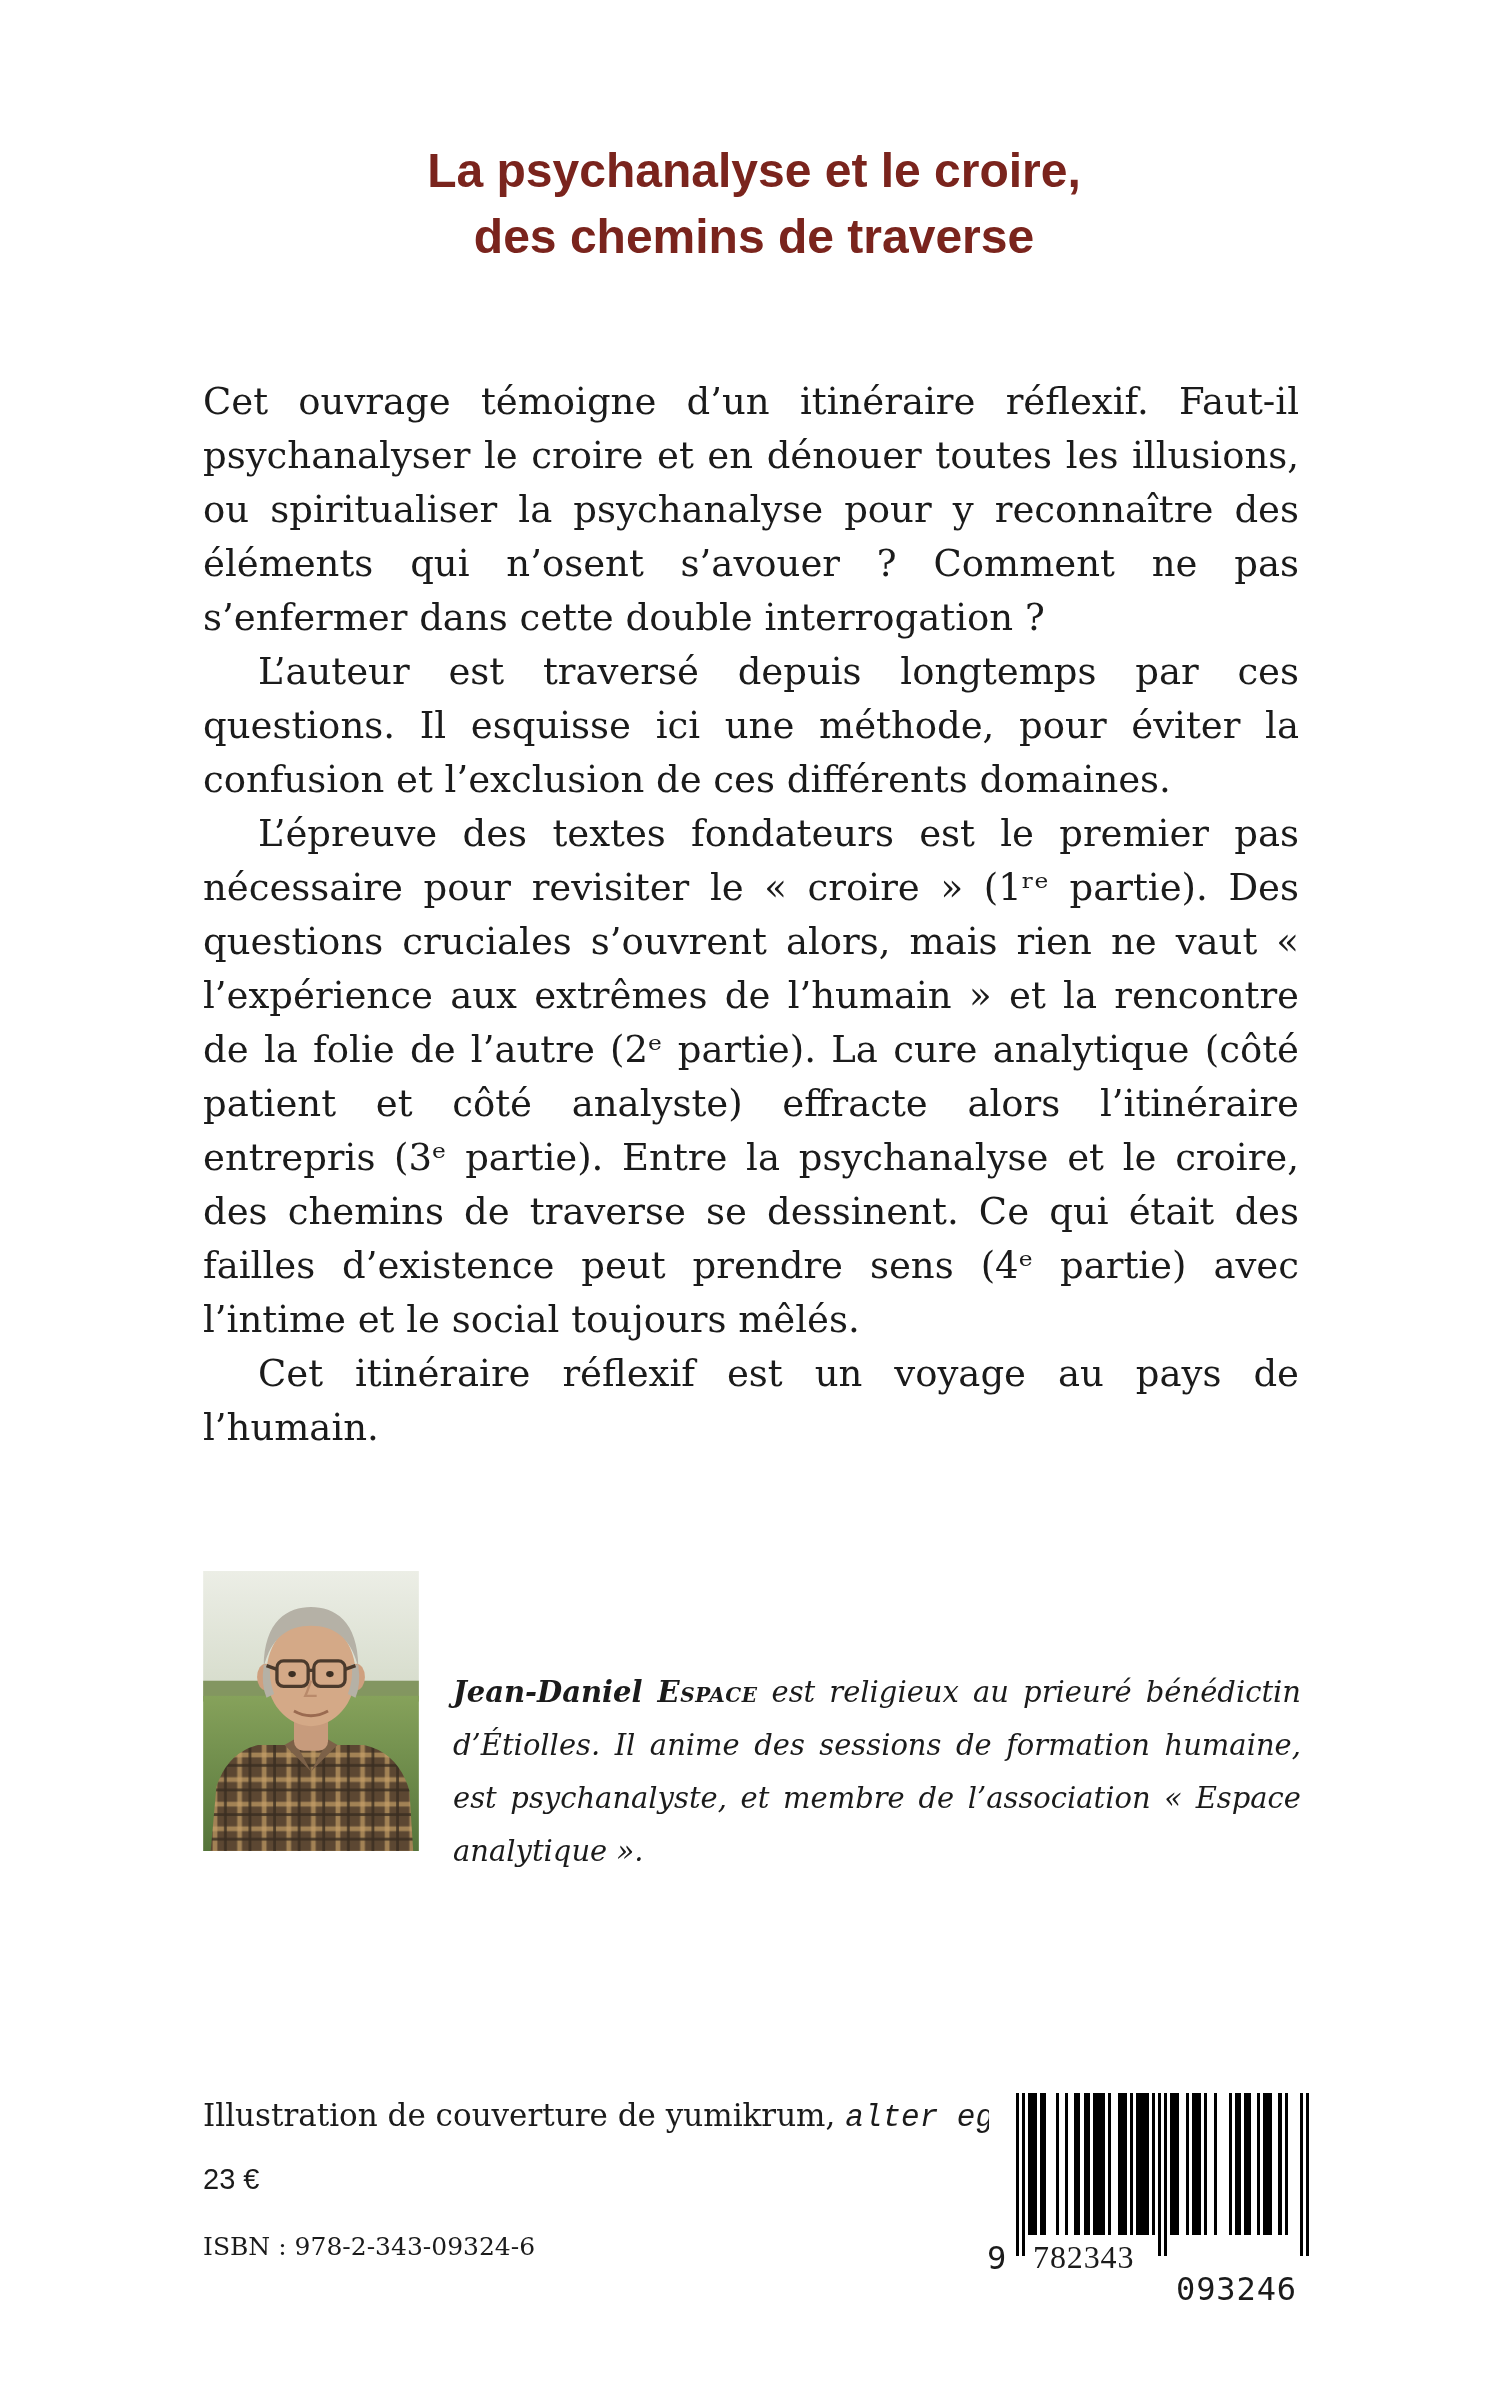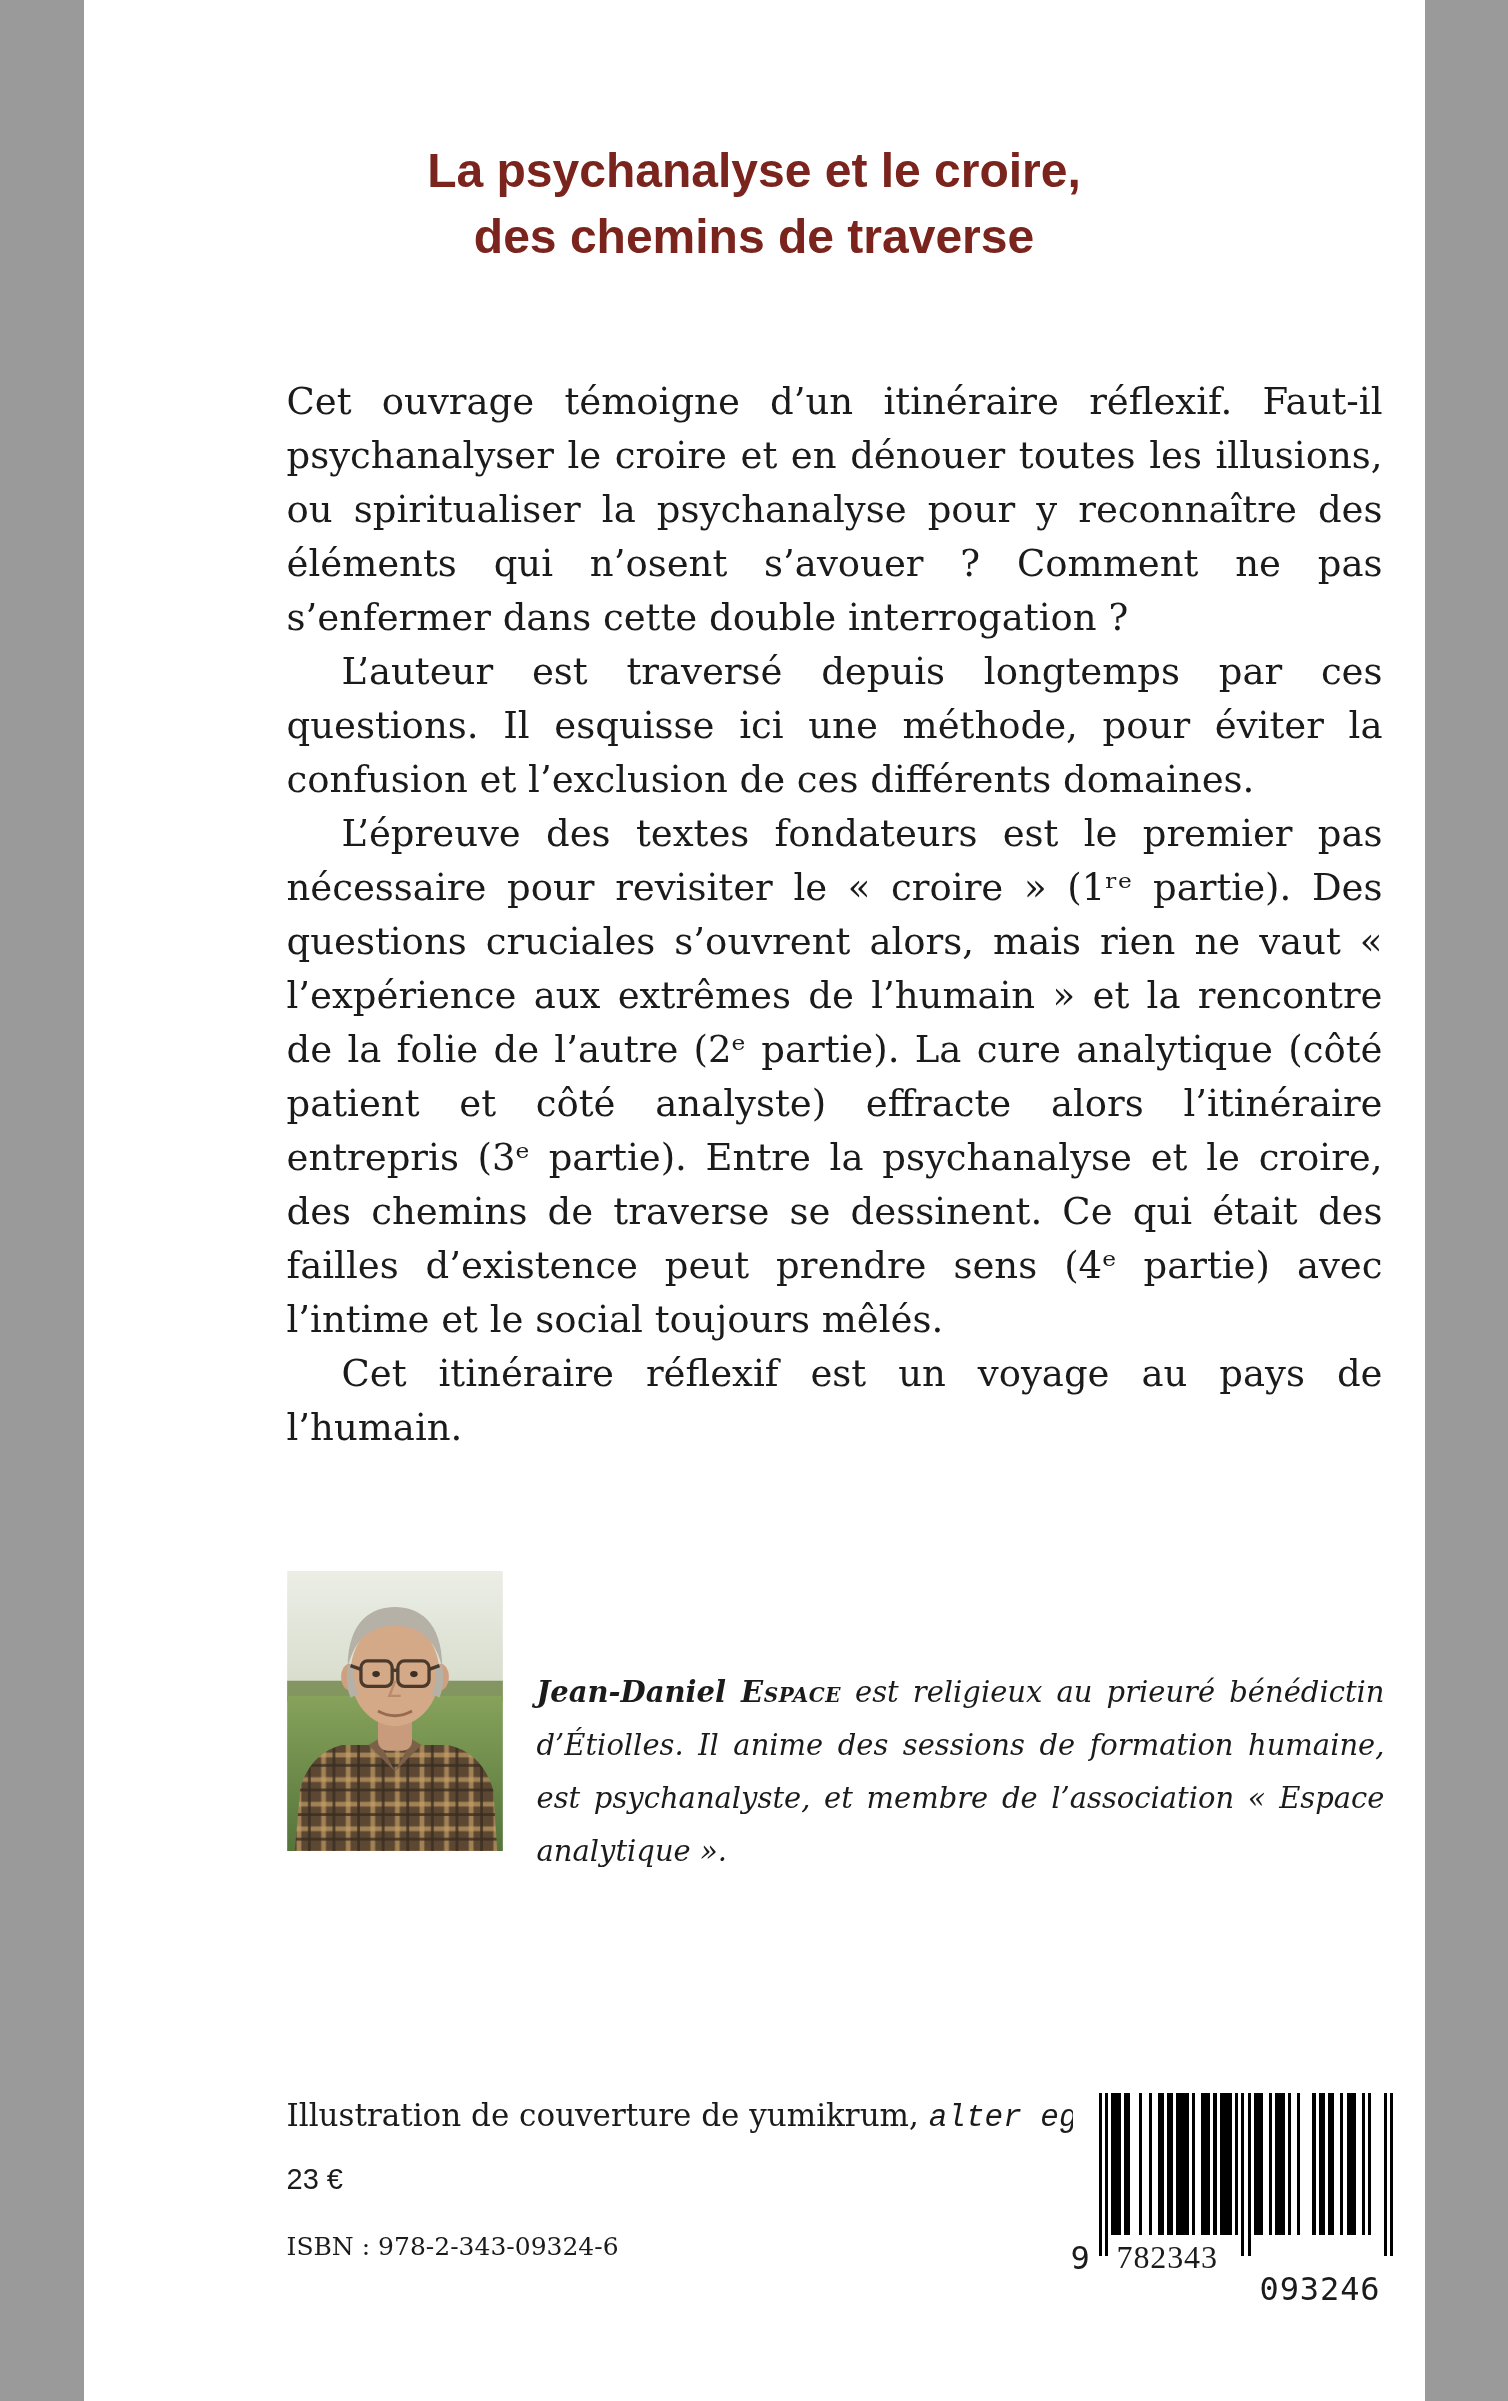--- a/index.html
+++ b/index.html
@@ -1,18 +1,18 @@
 <!DOCTYPE html>
 <html style="font-size:15px"><head>
 <meta charset="utf-8">
 <style>
   html,body{margin:0;padding:0;background:#9a9a9a;}
   .page{
     position:relative;
-    width:1341px;height:2402px;
+    width:1508px;height:2402px;
     margin:0 auto;
     background:#ffffff;
     overflow:hidden;
     font-family:"DejaVu Serif","Liberation Serif",serif;
     color:#1b1b1b;
   }
   
   .title{
     position:absolute;top:106px;left:0;width:100%;
     text-align:center;

